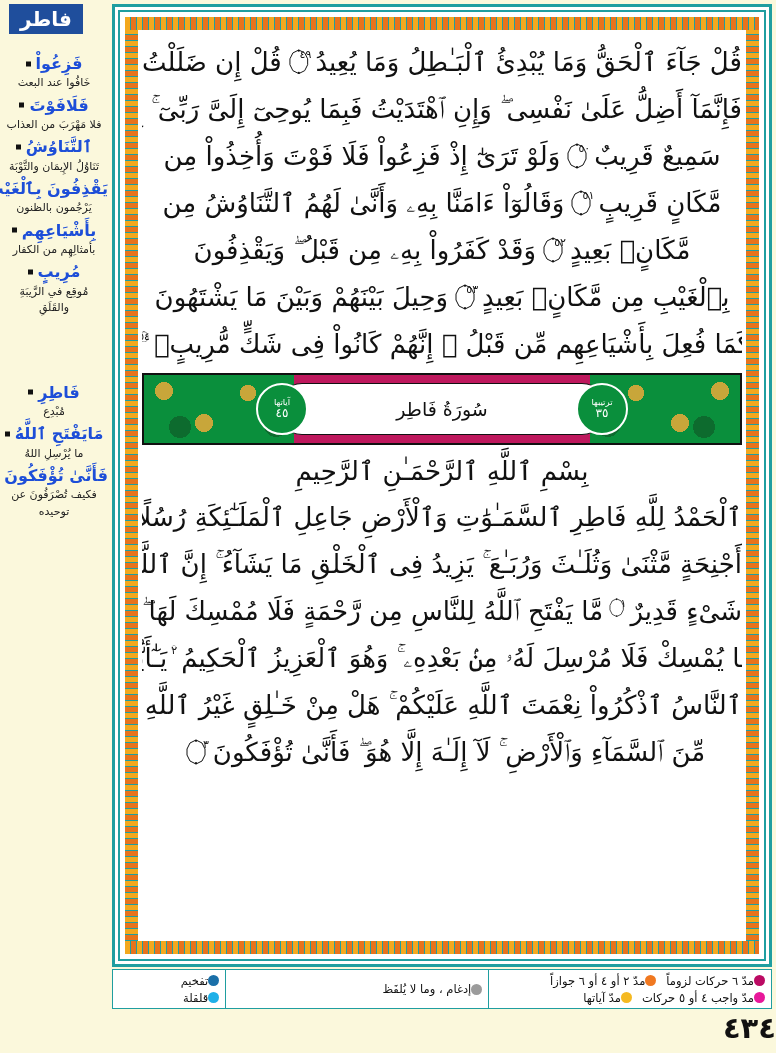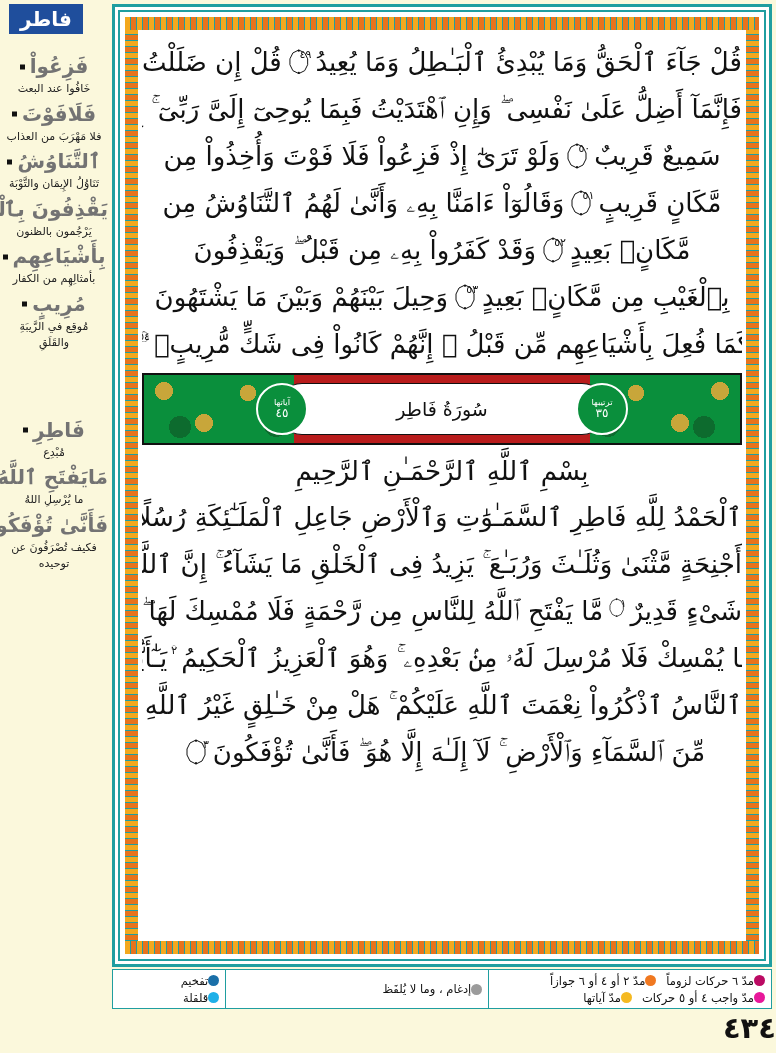--- a/index.html
+++ b/index.html
@@ -21,21 +21,21 @@
   }
 
   
   .margin-col{
     position:absolute;left:0;top:48px;width:108px;height:920px;
     display:flex;flex-direction:column;align-items:center;
     padding-top:4px;box-sizing:border-box;
   }
   .gloss{width:100%;text-align:center;margin-bottom:2px;}
   .gloss-term{
-    font-size:20px;font-weight:bold;color:#737373;line-height:1.45;
+    font-size:16px;font-weight:bold;color:#1d4ed8;line-height:1.45;
     white-space:nowrap;position:relative;display:inline-block;
     padding-left:10px;
   }
   .gloss-term::after{
     content:"";position:absolute;left:0;top:50%;
     width:5px;height:5px;background:#111;transform:translateY(-50%);
   }
   .gloss-def{font-size:11px;color:#222;line-height:1.5;padding:0 4px;}
   .gloss-spacer{height:62px;}
 
@@ -90,21 +90,21 @@
     display:inline-flex;align-items:center;justify-content:center;
     width:26px;height:26px;font-size:11px;color:#111;
     margin:0 4px;position:relative;vertical-align:middle;
   }
   .ayah-num svg{position:absolute;inset:0;}
   .ayah-num b{position:relative;font-weight:normal;}
 
   
   .surah-banner{
     position:relative;height:68px;margin:6px 0 4px 0;
-    background:#b91c1c;border:2px solid #111;
+    background:#be185d;border:2px solid #111;
     display:flex;align-items:center;justify-content:center;
     overflow:hidden;
   }
   .banner-orn{
     position:absolute;top:0;bottom:0;width:150px;
     background:#0a8f3c;
   }
   .banner-orn.l{left:0;
     background:
       radial-gradient(circle at 20px 16px,#c8a63a 0 9px,transparent 9px),

